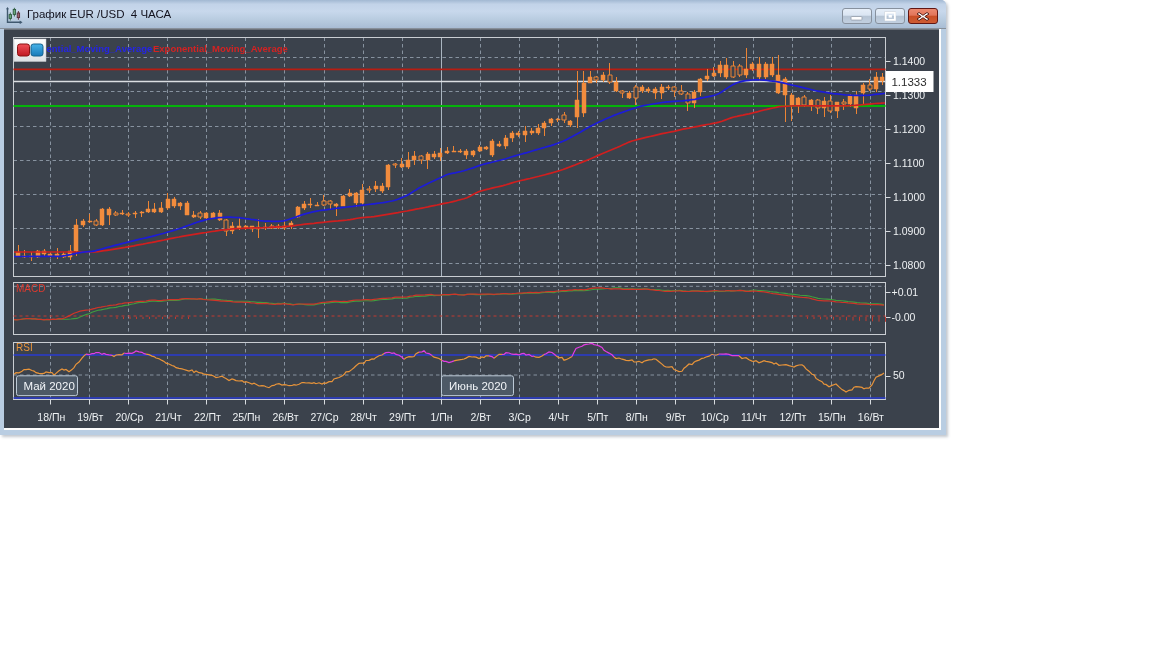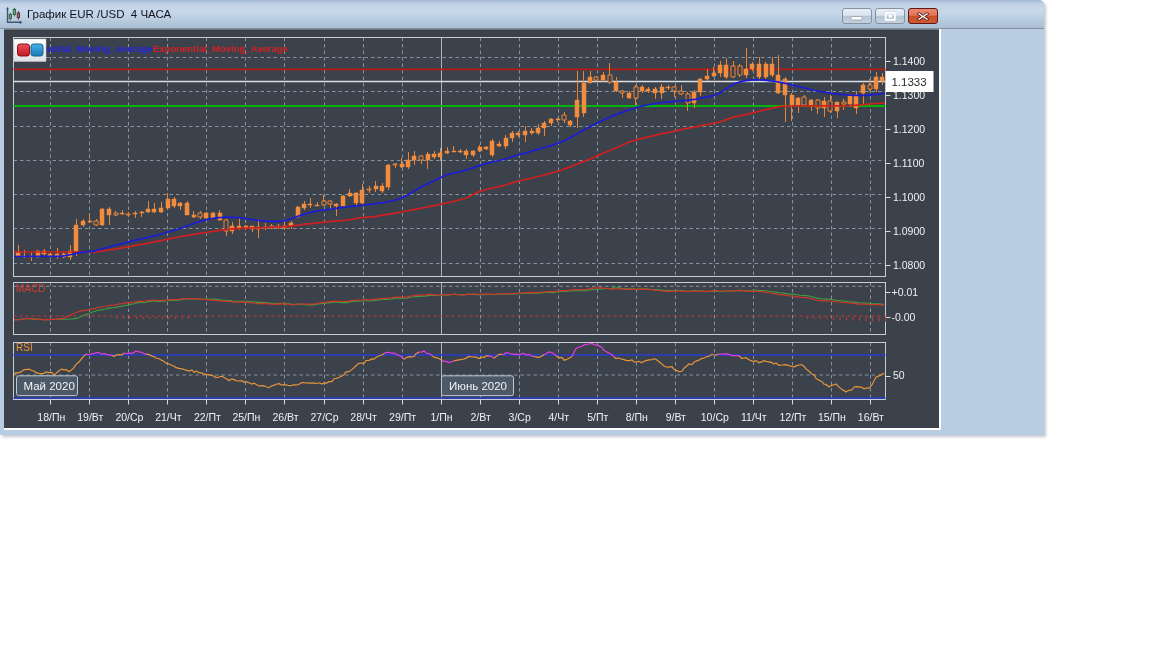--- a/index.html
+++ b/index.html
@@ -1,16 +1,16 @@
 <!DOCTYPE html>
 <html><head><meta charset="utf-8">
 <style>
 *{margin:0;padding:0;box-sizing:border-box}
 html,body{width:1152px;height:648px;background:#fff;font-family:"Liberation Sans",sans-serif;overflow:hidden}
-.win{position:absolute;left:0;top:0;width:1044px;height:435px;background:#b9cde2;border-radius:0 5px 0 0;box-shadow:2px 2px 3px rgba(120,130,145,.45)}
+.win{position:absolute;left:0;top:0;width:946px;height:435px;background:#b9cde2;border-radius:0 5px 0 0;box-shadow:2px 2px 3px rgba(120,130,145,.45)}
 .tbar{position:absolute;left:0;top:0;width:100%;height:29px;background:linear-gradient(180deg,#a2b8d2 0%,#c2d3e8 15%,#c8d8ec 40%,#b6cade 75%,#a9bdd4 100%);border-bottom:1px solid #87909a;border-radius:0 5px 0 0}
 .title{position:absolute;left:27px;top:8px;font-size:11.5px;color:#12121e;letter-spacing:0px;white-space:pre}
 .btn{position:absolute;top:7.5px;width:30px;height:16.5px;border-radius:3px;border:1px solid #87919e;background:linear-gradient(180deg,#e6eef8 0%,#dae5f2 45%,#b6c4d4 50%,#c2d0e0 100%)}
 .btn.close{border-color:#611713;background:linear-gradient(180deg,#eb8a70 0%,#e2755a 45%,#c94e26 50%,#ce5c33 100%)}
 .panel{position:absolute;left:4px;top:29px;width:935px;height:399px;background:#3b424c;border-top:1px solid #6d737b}
 .wr{position:absolute;left:939px;top:29px;width:2px;height:401px;background:#fdfdfd}
 .wb{position:absolute;left:4px;top:428px;width:937px;height:2px;background:#fdfdfd}
 </style></head>
 <body>
 <div class="win">

